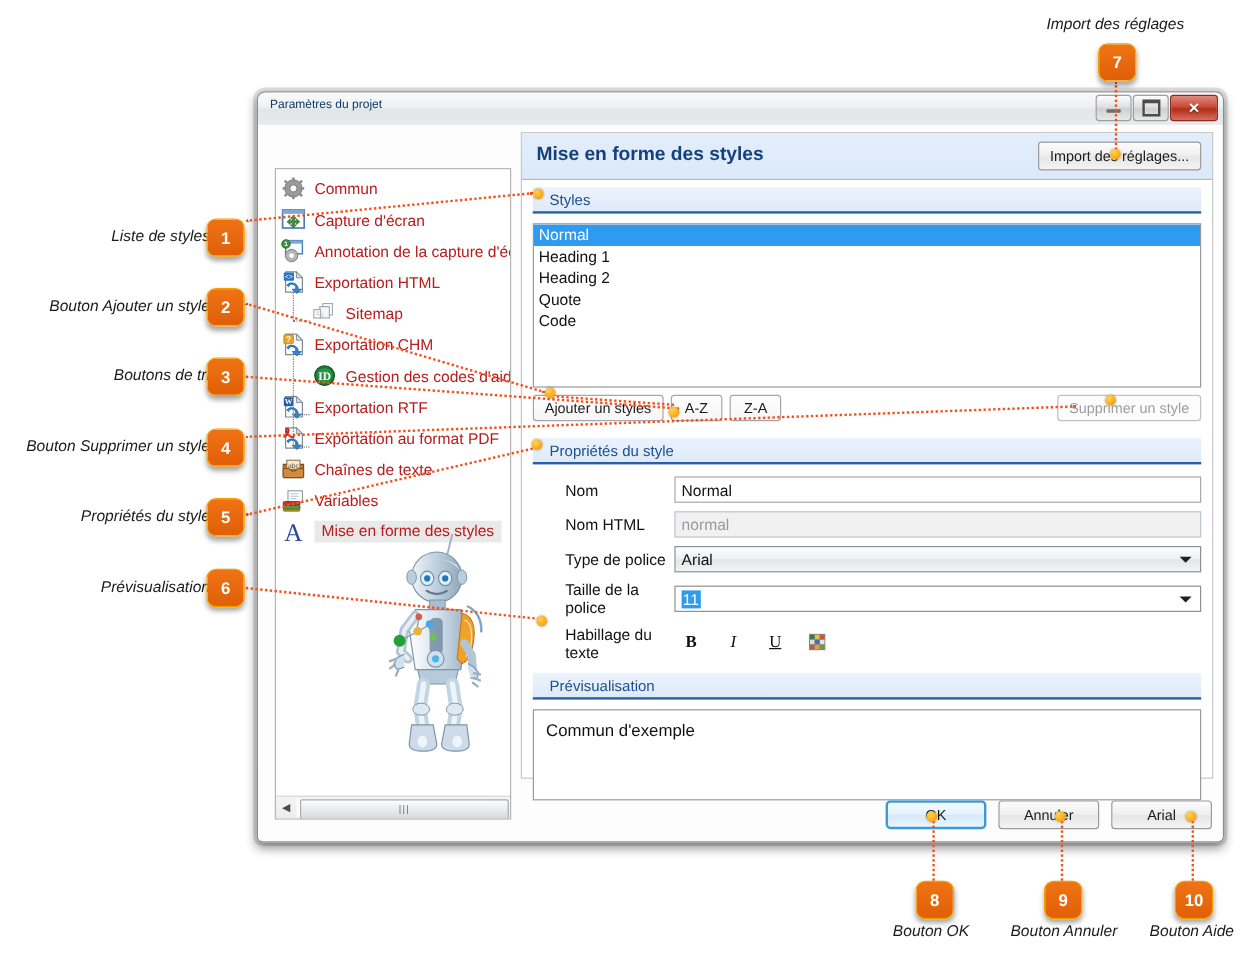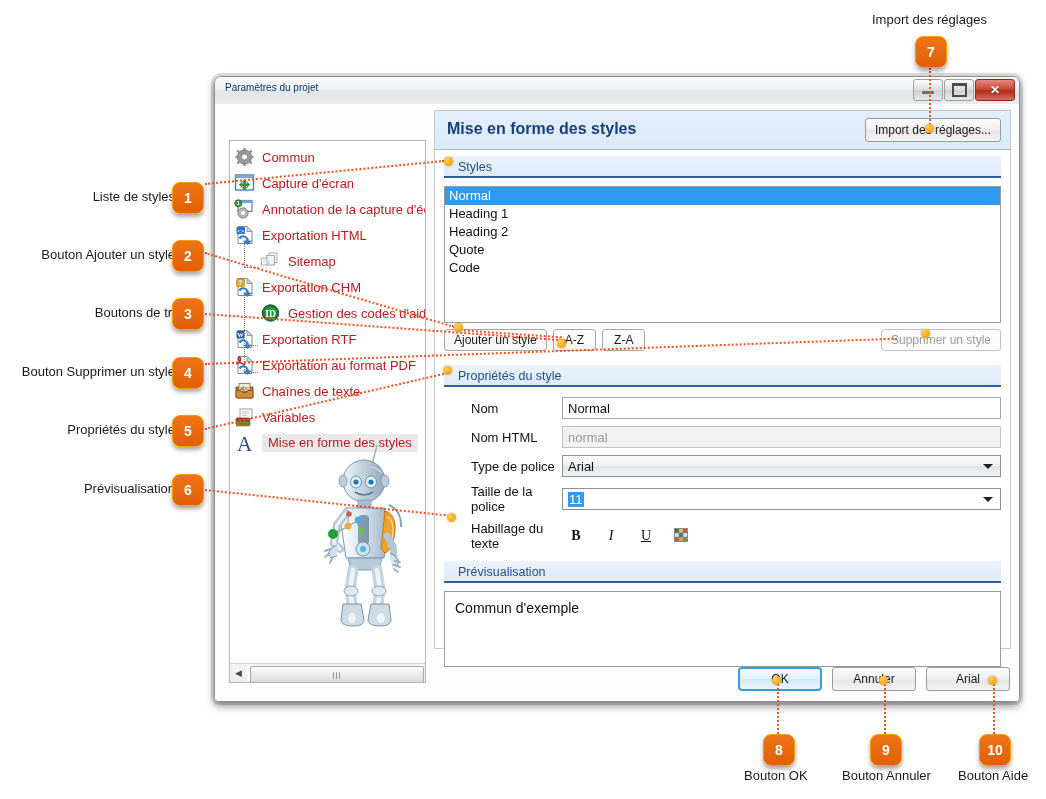--- a/index.html
+++ b/index.html
@@ -26,20 +26,21 @@
     font-size:14px;font-weight:bold;
     display:flex;align-items:center;justify-content:center;
     z-index:60;
   }
   .anno-label{
     position:absolute;
     font-size:13px;
     color:#1a1a1a;
     white-space:nowrap;
     z-index:60;
+    font-style:italic;
   }
   .anno-label.r{text-align:right;}
 
   
   .leader{
     position:absolute;
     border-top:2px dotted #f4511e;
     transform-origin:0 0;
     z-index:55;
     height:0;
@@ -567,21 +568,21 @@
 
           <div class="listbox" style="height:137px;margin-top:8px;">
             <div class="litem sel">Normal</div>
             <div class="litem">Heading 1</div>
             <div class="litem">Heading 2</div>
             <div class="litem">Quote</div>
             <div class="litem">Code</div>
           </div>
 
           <div style="display:flex;align-items:center;margin-top:6px;">
-            <button class="btn flat">Ajouter un style</button>
+            <button class="btn flat">Ajouter un styles</button>
             <button class="btn flat" style="margin-left:6px;padding:3px 11px;">A-Z</button>
             <button class="btn flat" style="margin-left:6px;padding:3px 11px;">Z-A</button>
             <button class="btn disabled" style="margin-left:auto;">Supprimer un style</button>
           </div>
         </div>
 
         <div style="padding:14px 9px 0 9px;">
           <div class="grp-title">Propriétés du style</div>
 
           <div style="margin-top:10px;">

